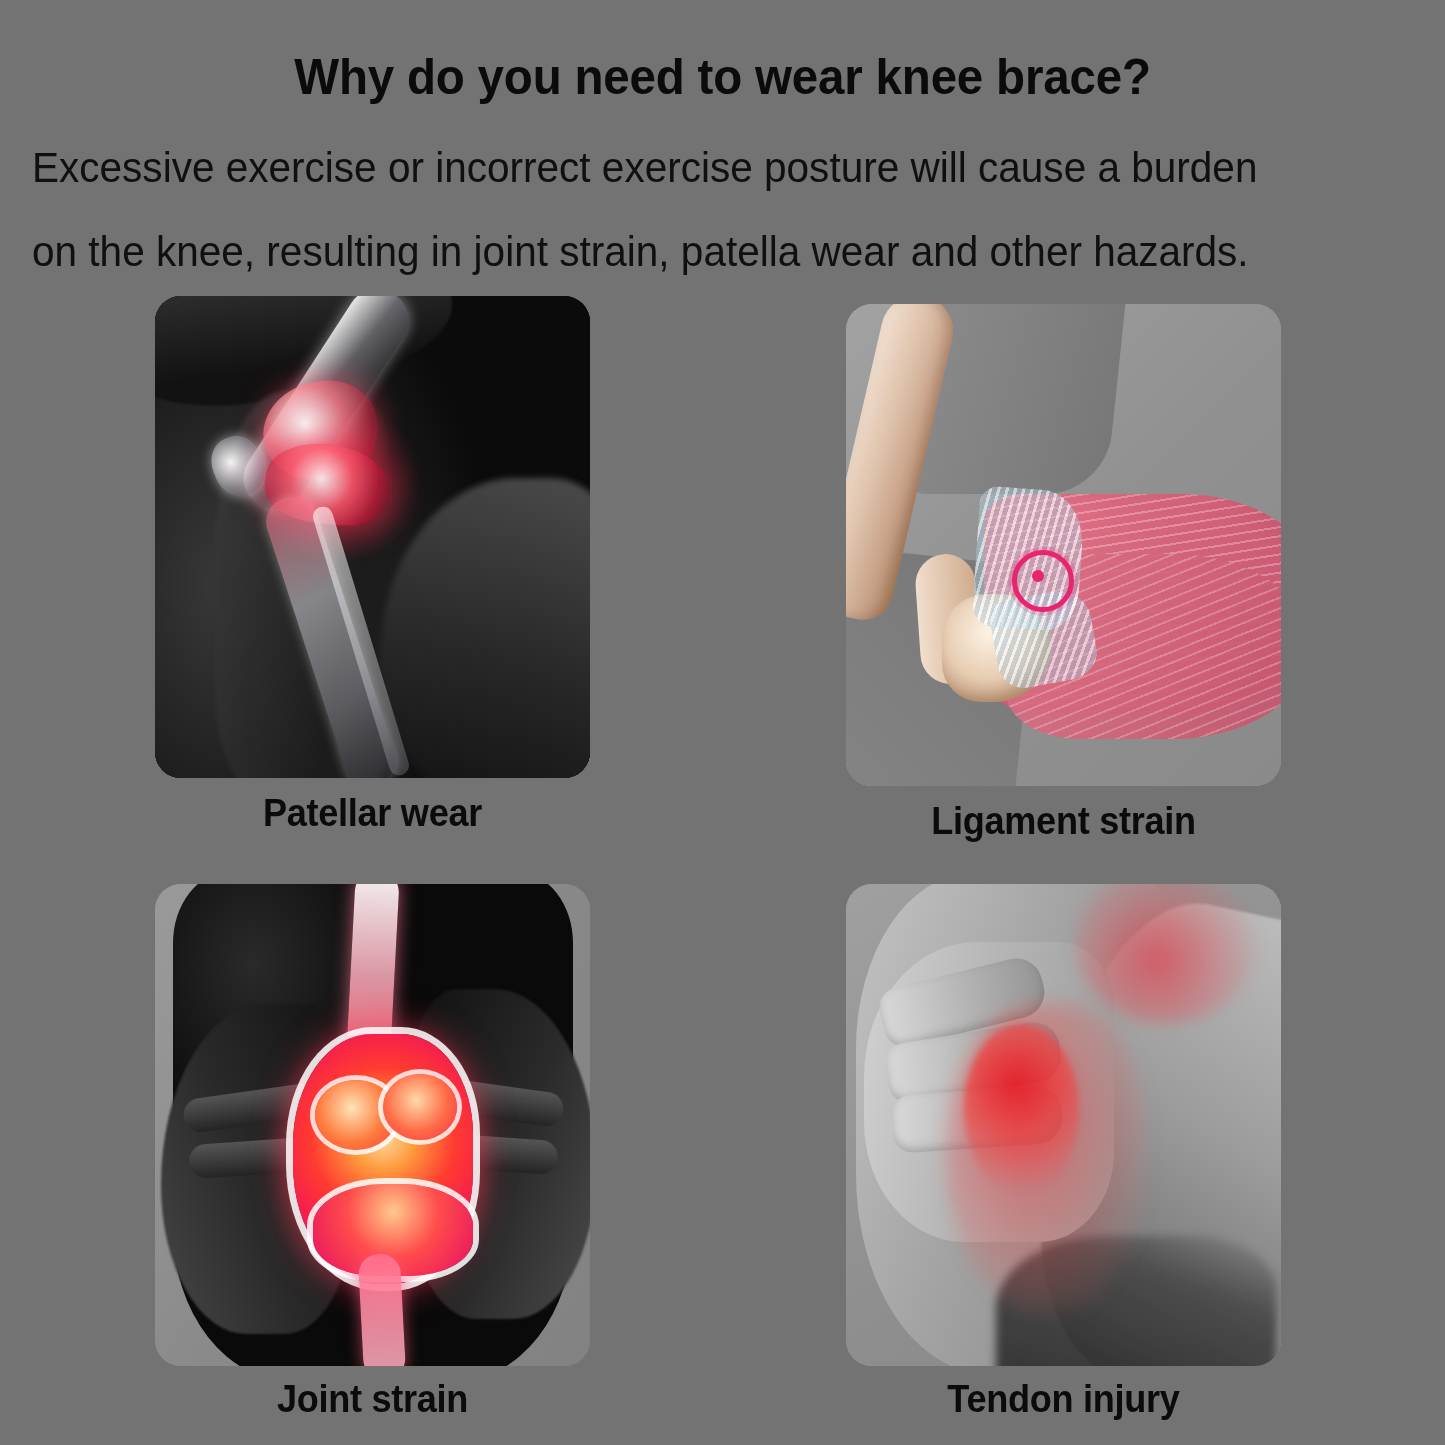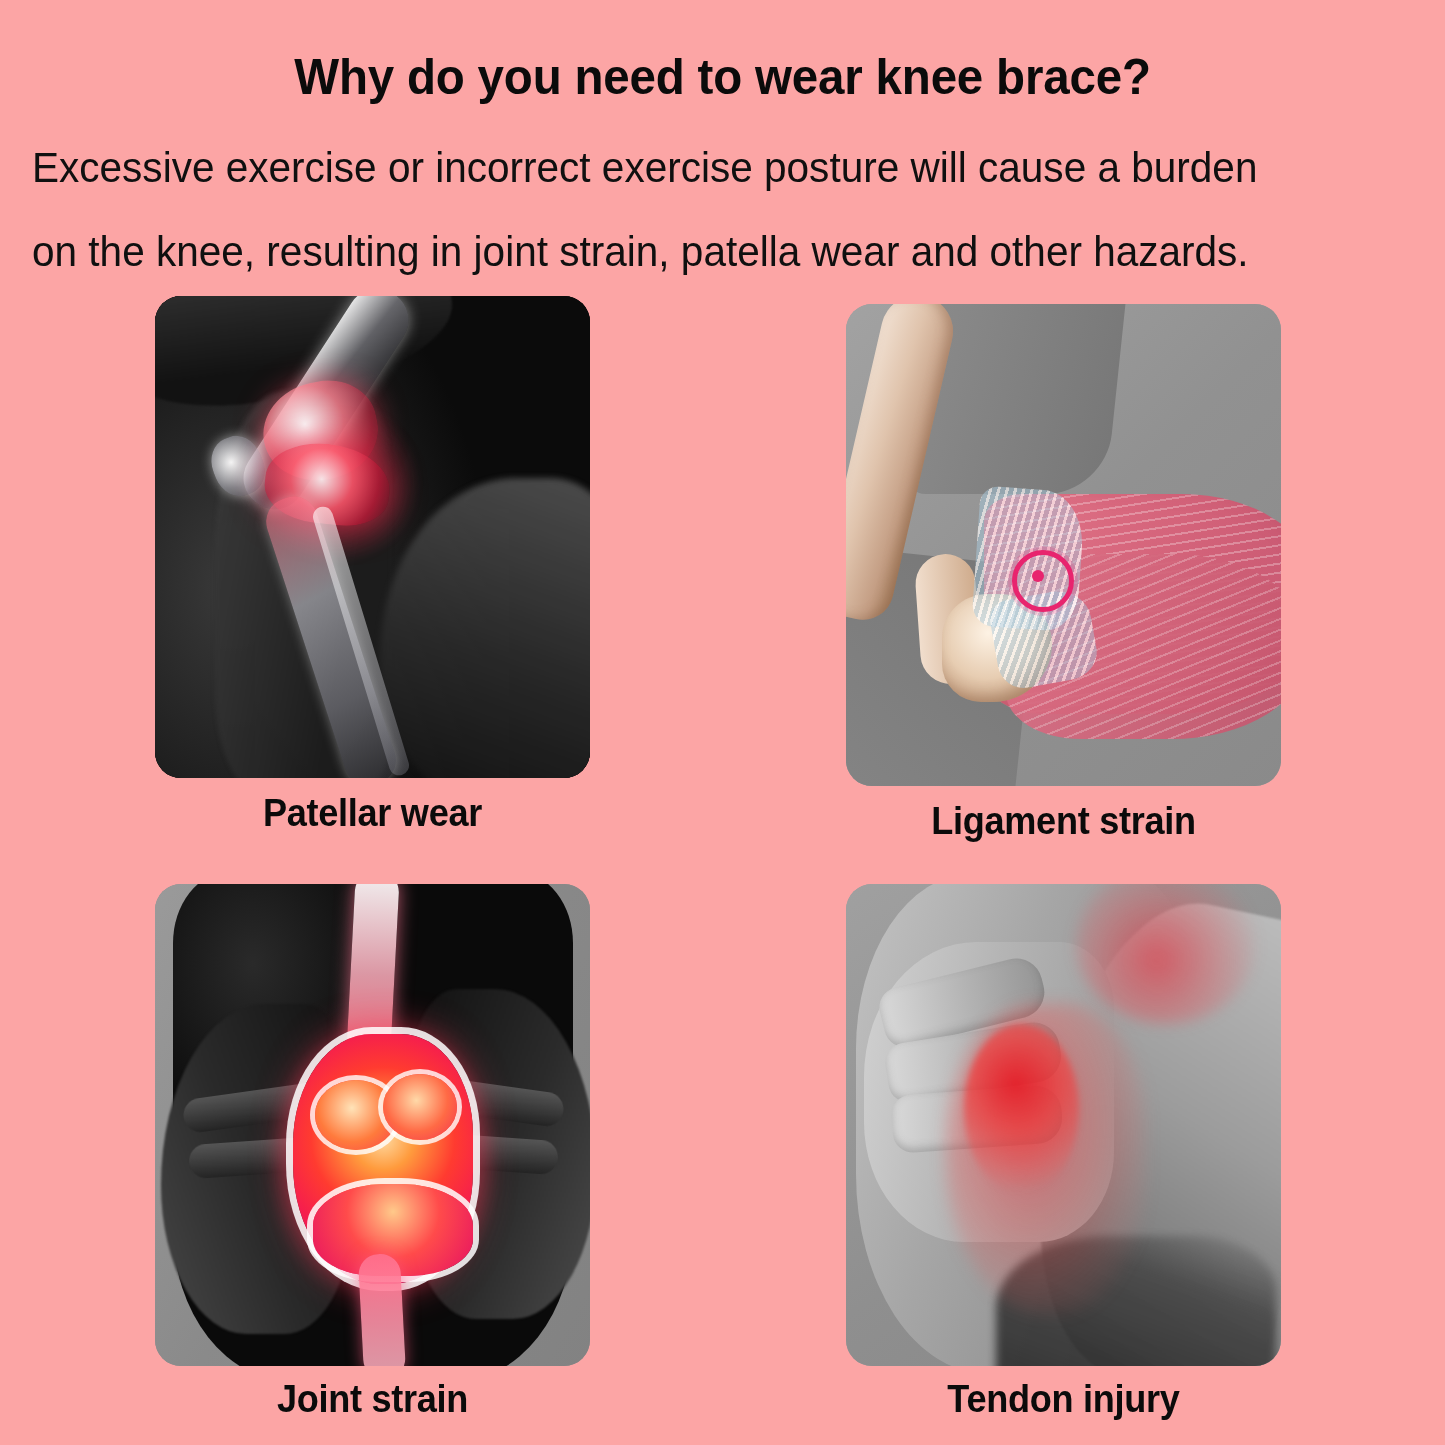--- a/index.html
+++ b/index.html
@@ -13,21 +13,21 @@
     height: 1445px;
     font-family: "Liberation Sans", "DejaVu Sans", sans-serif;
     overflow: hidden;
     position: relative;
   }
 
   .page {
     position: relative;
     width: 1445px;
     height: 1445px;
-    background: #fca5a5;
+    background: #737373;
   }
 
   
   .headline {
     position: absolute;
     top: 16px;
     left: 0;
     width: 1445px;
     text-align: center;
     font-size: 50px;

